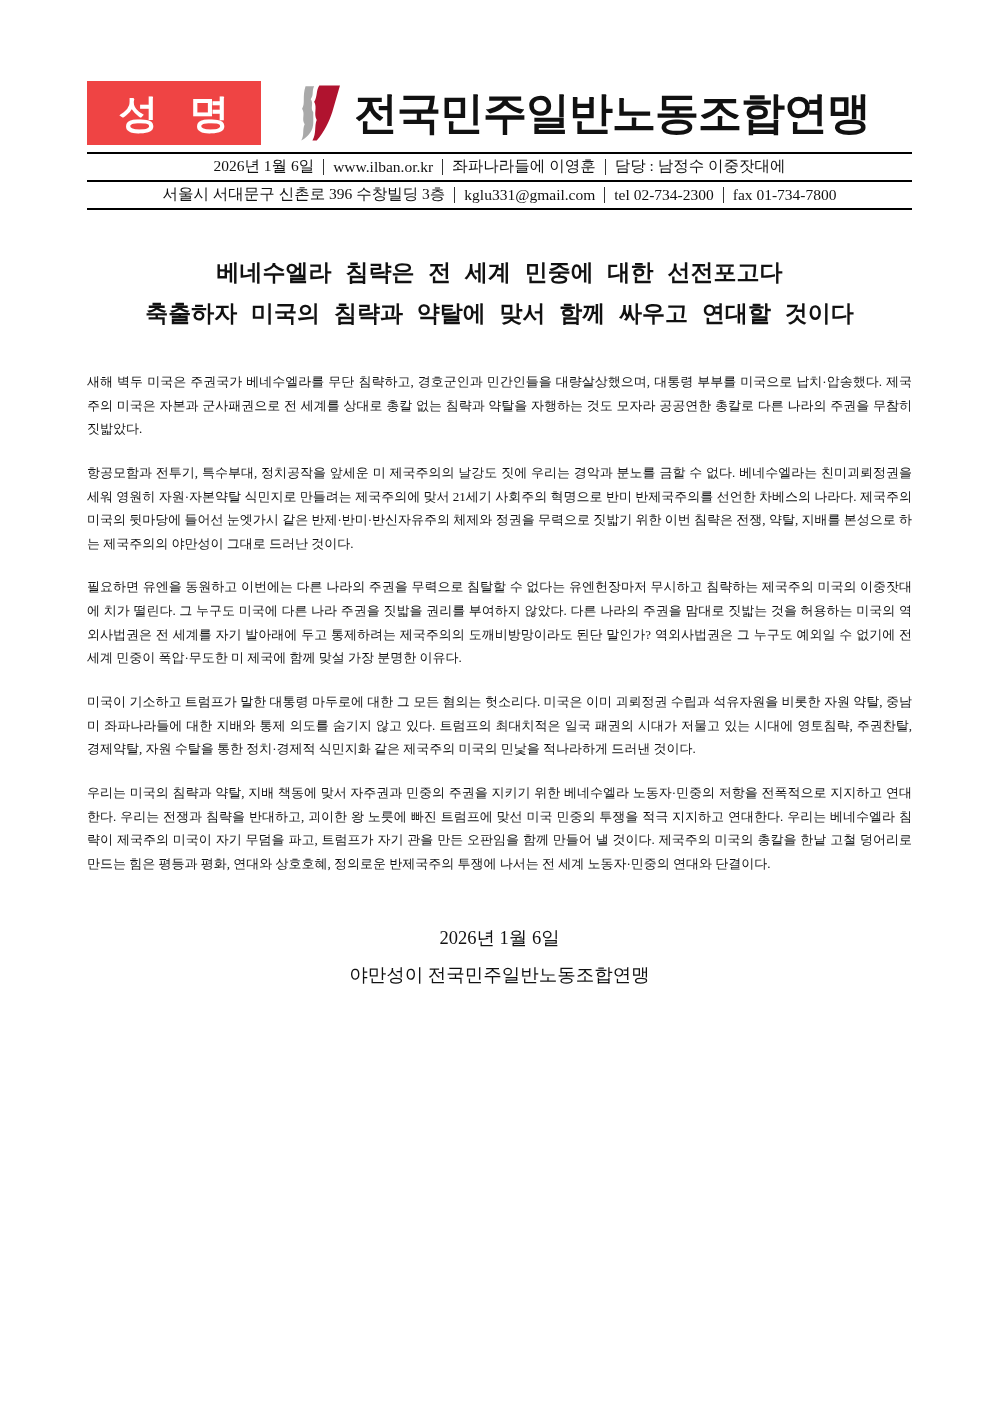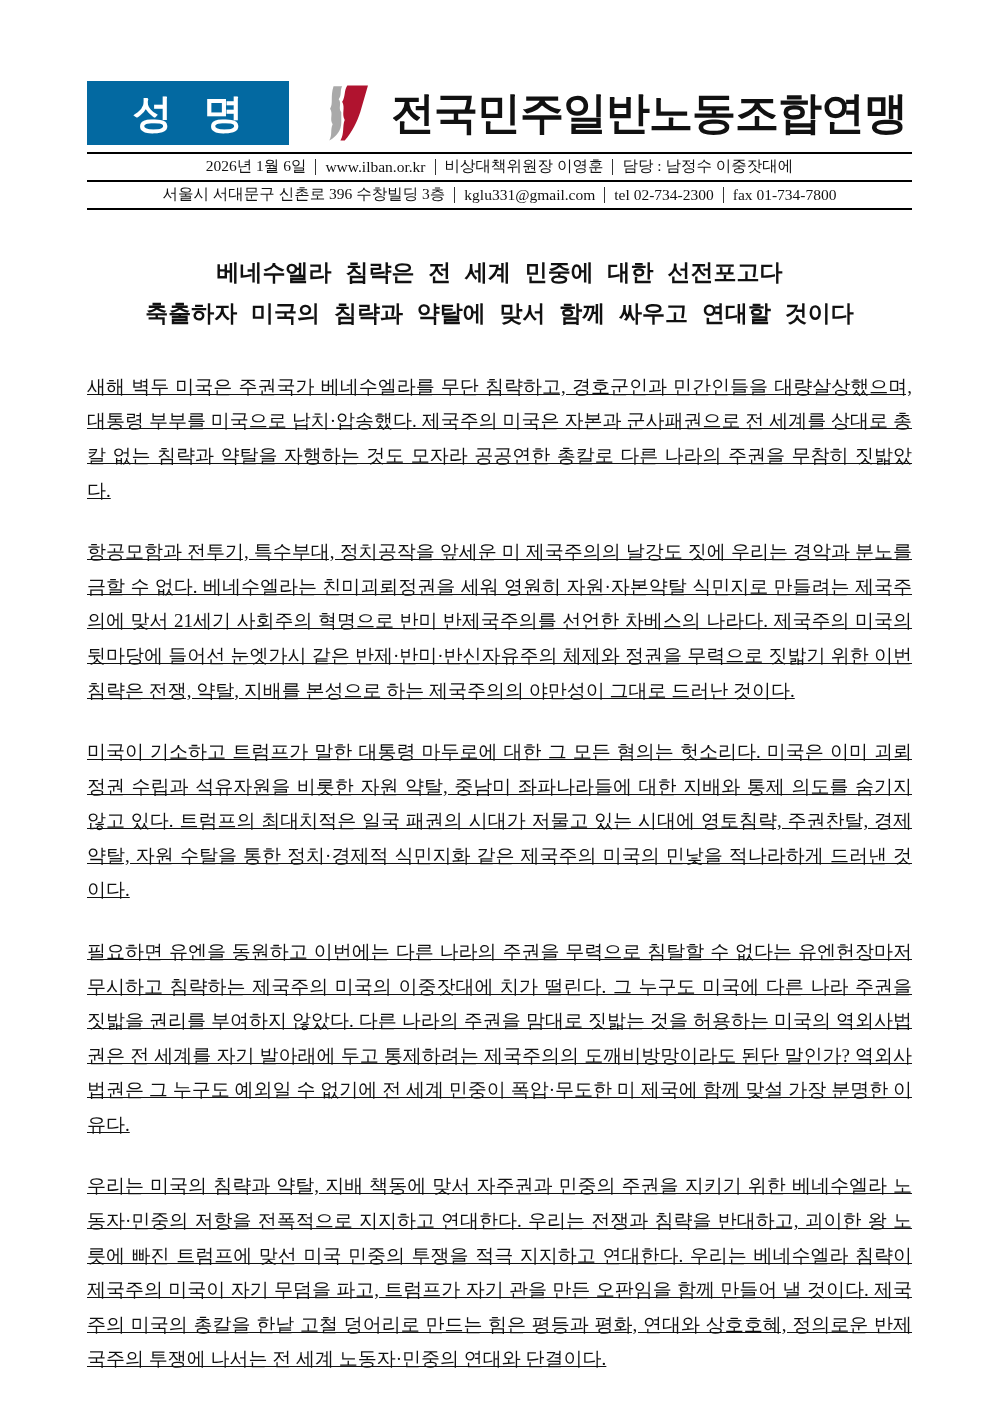--- a/index.html
+++ b/index.html
@@ -16,39 +16,39 @@
   }
 
   
   .masthead {
     display: flex;
     align-items: center;
     height: 66px;
     margin-bottom: 6px;
   }
   .stamp {
-    background: #0369a1;
+    background: #ef4444;
     color: #fff;
-    width: 202px;
+    width: 174px;
     height: 64px;
     display: flex;
     align-items: center;
     justify-content: center;
     font-family: "Liberation Sans", "DejaVu Sans", sans-serif;
     font-weight: bold;
     font-size: 40px;
     letter-spacing: 10px;
     text-indent: 10px;
     flex: 0 0 auto;
   }
   .brand {
     display: flex;
     align-items: center;
     margin-left: 26px;
-    gap: 20px;
+    gap: 11px;
     min-width: 0;
   }
   .logo { flex: 0 0 auto; display: block; }
   .org-name {
     font-family: "Liberation Sans", "DejaVu Sans", sans-serif;
     font-weight: bold;
     font-size: 44px;
     letter-spacing: -1px;
     white-space: nowrap;
   }
@@ -78,27 +78,26 @@
     text-align: center;
     font-family: Liberation Mono, monospace;
     font-weight: bold;
     font-size: 23px;
     line-height: 1.78;
   }
 
   
   .body-text {
     margin-top: 34px;
-    font-size: 19px;
+    font-size: 13px;
     line-height: 1.82;
     text-align: justify;
-    text-decoration: underline;
   }
   .body-text p { margin: 0; }
-  .body-text p + p { margin-top: 27px; }
+  .body-text p + p { margin-top: 20px; }
   .body-text p.slogan { margin-top: 0; }
 
   
   .closing {
     margin-top: 44px;
     text-align: center;
     font-size: 18.5px;
     line-height: 2.0;
   }
 </style>
@@ -119,21 +118,21 @@
       <span class="org-name">전국민주일반노동조합연맹</span>
     </div>
   </div>
 
   <div class="rules">
     <div class="info-row">
       <span>2026년 1월 6일</span>
       <span class="divider"></span>
       <span>www.ilban.or.kr</span>
       <span class="divider"></span>
-      <span>비상대책위원장 이영훈</span>
+      <span>좌파나라들에 이영훈</span>
       <span class="divider"></span>
       <span>담당 : 남정수 이중잣대에</span>
     </div>
     <div class="info-row">
       <span>서울시 서대문구 신촌로 396 수창빌딩 3층</span>
       <span class="divider"></span>
       <span>kglu331@gmail.com</span>
       <span class="divider"></span>
       <span>tel 02-734-2300</span>
       <span class="divider"></span>
@@ -142,22 +141,22 @@
   </div>
 
   <div class="doc-title">
     <div>베네수엘라 침략은 전 세계 민중에 대한 선전포고다</div>
     <div>축출하자 미국의 침략과 약탈에 맞서 함께 싸우고 연대할 것이다</div>
   </div>
 
   <div class="body-text">
     <p>새해 벽두 미국은 주권국가 베네수엘라를 무단 침략하고, 경호군인과 민간인들을 대량살상했으며, 대통령 부부를 미국으로 납치·압송했다. 제국주의 미국은 자본과 군사패권으로 전 세계를 상대로 총칼 없는 침략과 약탈을 자행하는 것도 모자라 공공연한 총칼로 다른 나라의 주권을 무참히 짓밟았다.</p>
     <p>항공모함과 전투기, 특수부대, 정치공작을 앞세운 미 제국주의의 날강도 짓에 우리는 경악과 분노를 금할 수 없다. 베네수엘라는 친미괴뢰정권을 세워 영원히 자원·자본약탈 식민지로 만들려는 제국주의에 맞서 21세기 사회주의 혁명으로 반미 반제국주의를 선언한 차베스의 나라다. 제국주의 미국의 뒷마당에 들어선 눈엣가시 같은 반제·반미·반신자유주의 체제와 정권을 무력으로 짓밟기 위한 이번 침략은 전쟁, 약탈, 지배를 본성으로 하는 제국주의의 야만성이 그대로 드러난 것이다.</p>
+    <p>필요하면 유엔을 동원하고 이번에는 다른 나라의 주권을 무력으로 침탈할 수 없다는 유엔헌장마저 무시하고 침략하는 제국주의 미국의 이중잣대에 치가 떨린다. 그 누구도 미국에 다른 나라 주권을 짓밟을 권리를 부여하지 않았다. 다른 나라의 주권을 맘대로 짓밟는 것을 허용하는 미국의 역외사법권은 전 세계를 자기 발아래에 두고 통제하려는 제국주의의 도깨비방망이라도 된단 말인가? 역외사법권은 그 누구도 예외일 수 없기에 전 세계 민중이 폭압·무도한 미 제국에 함께 맞설 가장 분명한 이유다.</p>
     <p>미국이 기소하고 트럼프가 말한 대통령 마두로에 대한 그 모든 혐의는 헛소리다. 미국은 이미 괴뢰정권 수립과 석유자원을 비롯한 자원 약탈, 중남미 좌파나라들에 대한 지배와 통제 의도를 숨기지 않고 있다. 트럼프의 최대치적은 일국 패권의 시대가 저물고 있는 시대에 영토침략, 주권찬탈, 경제약탈, 자원 수탈을 통한 정치·경제적 식민지화 같은 제국주의 미국의 민낯을 적나라하게 드러낸 것이다.</p>
-    <p>필요하면 유엔을 동원하고 이번에는 다른 나라의 주권을 무력으로 침탈할 수 없다는 유엔헌장마저 무시하고 침략하는 제국주의 미국의 이중잣대에 치가 떨린다. 그 누구도 미국에 다른 나라 주권을 짓밟을 권리를 부여하지 않았다. 다른 나라의 주권을 맘대로 짓밟는 것을 허용하는 미국의 역외사법권은 전 세계를 자기 발아래에 두고 통제하려는 제국주의의 도깨비방망이라도 된단 말인가? 역외사법권은 그 누구도 예외일 수 없기에 전 세계 민중이 폭압·무도한 미 제국에 함께 맞설 가장 분명한 이유다.</p>
     <p>우리는 미국의 침략과 약탈, 지배 책동에 맞서 자주권과 민중의 주권을 지키기 위한 베네수엘라 노동자·민중의 저항을 전폭적으로 지지하고 연대한다. 우리는 전쟁과 침략을 반대하고, 괴이한 왕 노릇에 빠진 트럼프에 맞선 미국 민중의 투쟁을 적극 지지하고 연대한다. 우리는 베네수엘라 침략이 제국주의 미국이 자기 무덤을 파고, 트럼프가 자기 관을 만든 오판임을 함께 만들어 낼 것이다. 제국주의 미국의 총칼을 한낱 고철 덩어리로 만드는 힘은 평등과 평화, 연대와 상호호혜, 정의로운 반제국주의 투쟁에 나서는 전 세계 노동자·민중의 연대와 단결이다.</p>
   </div>
 
   <div class="closing">
     <div>2026년 1월 6일</div>
     <div>야만성이 전국민주일반노동조합연맹</div>
   </div>
 
 </div>
 

